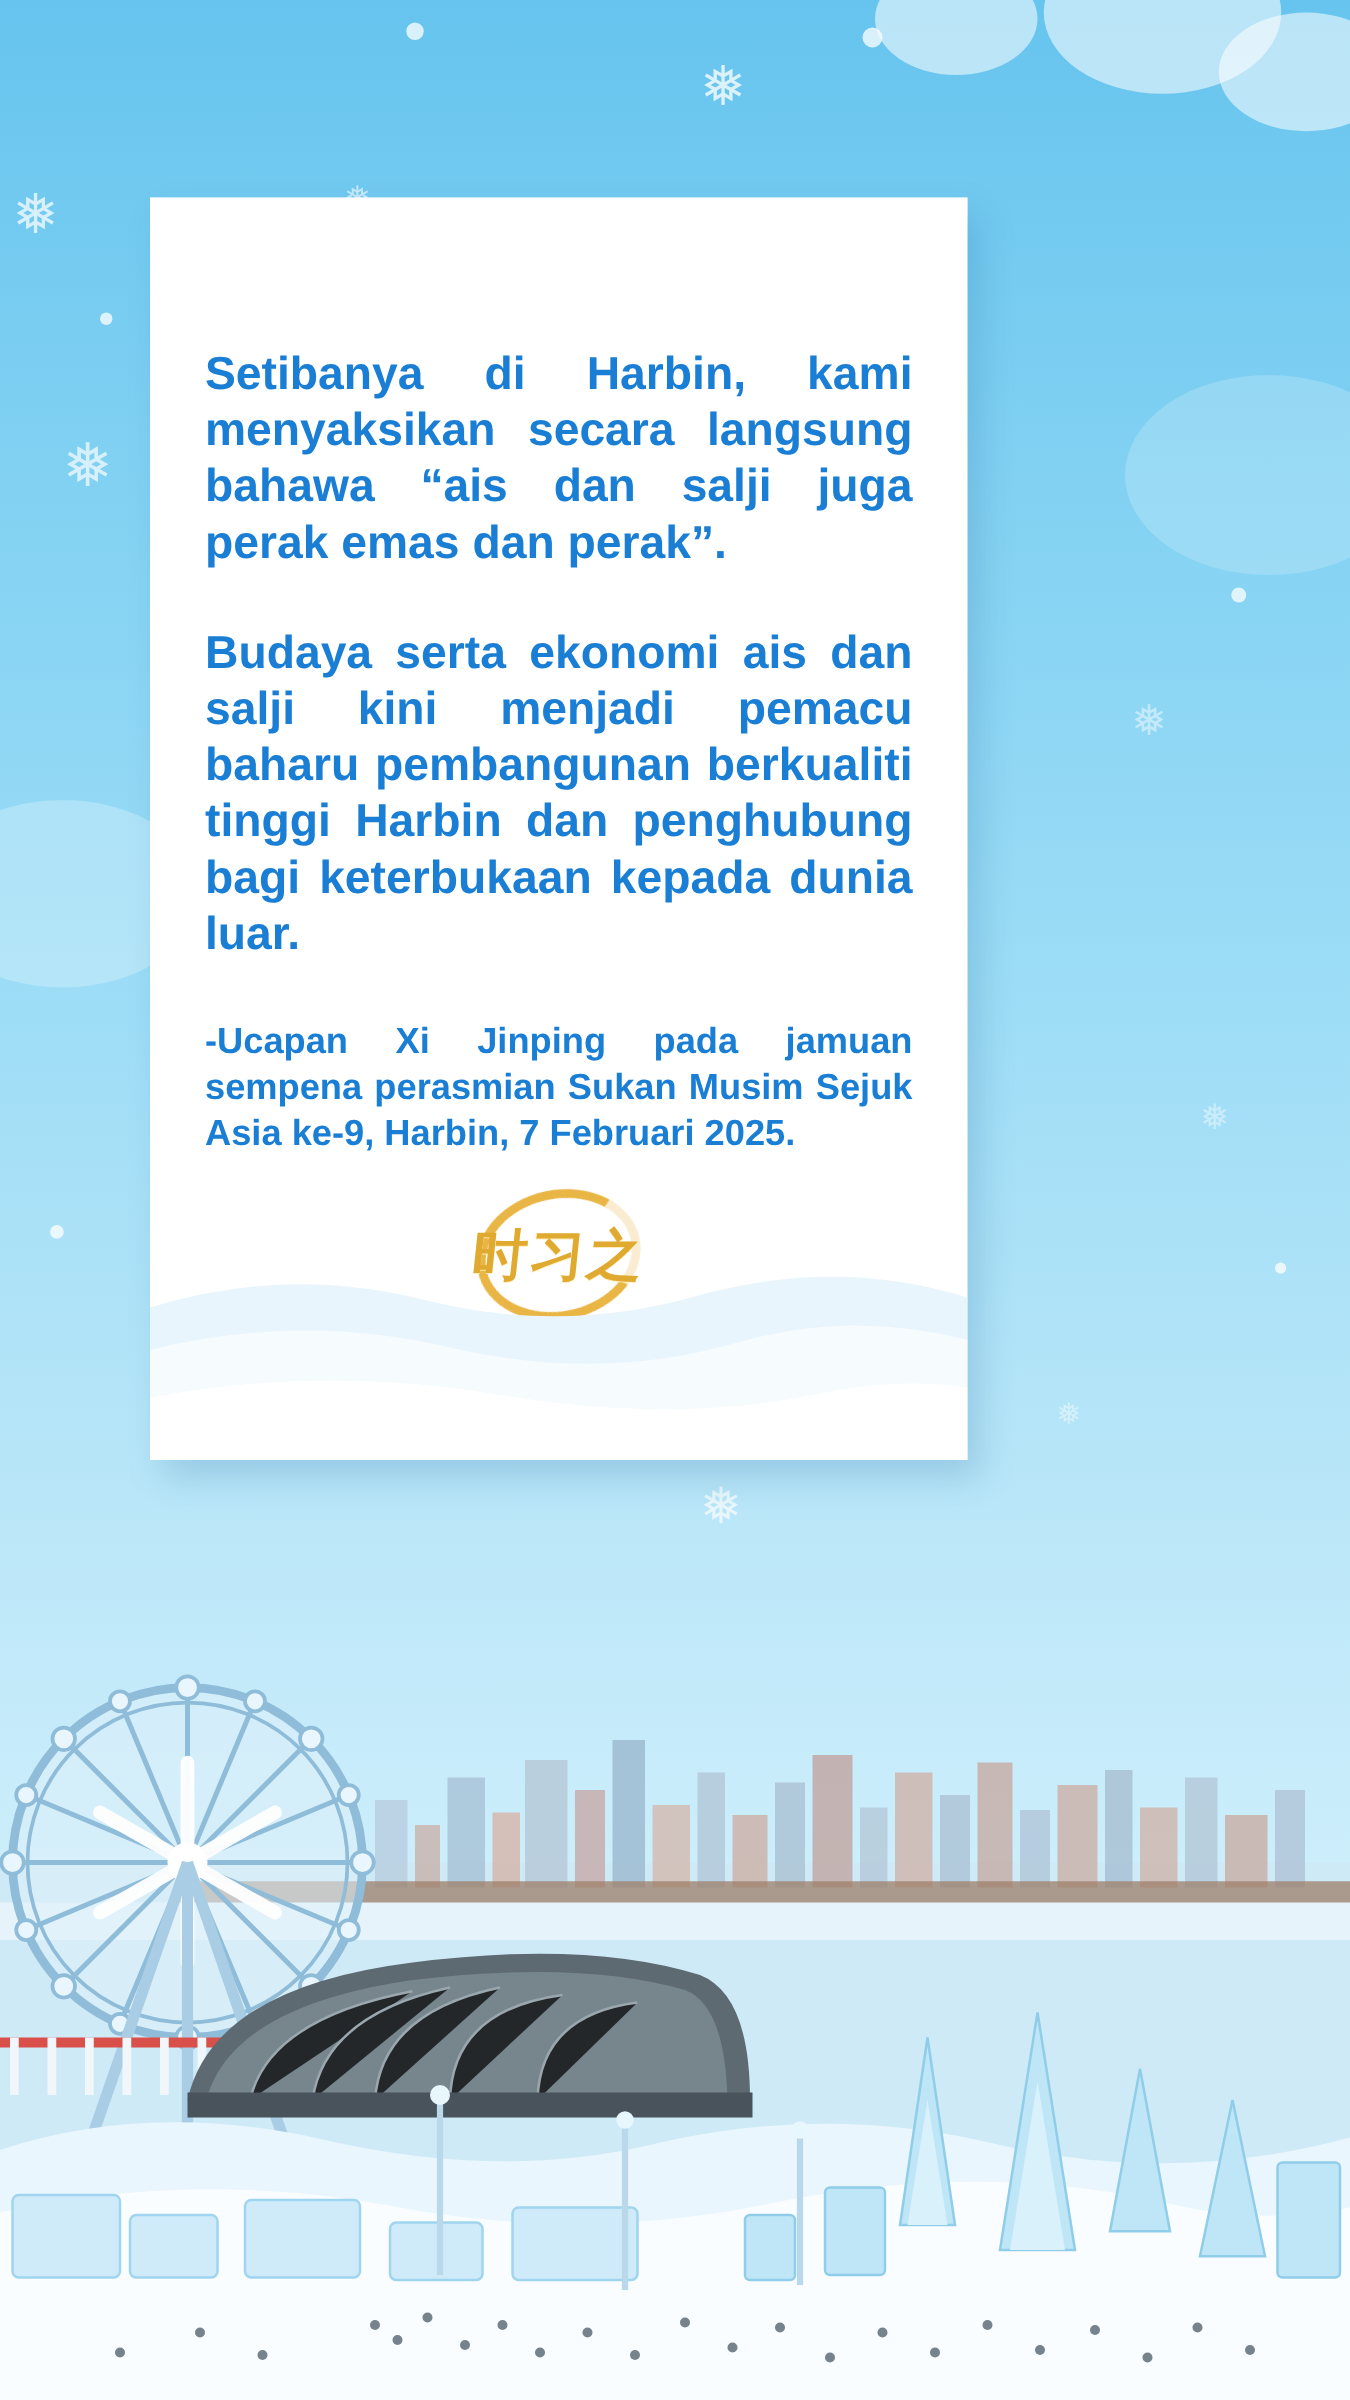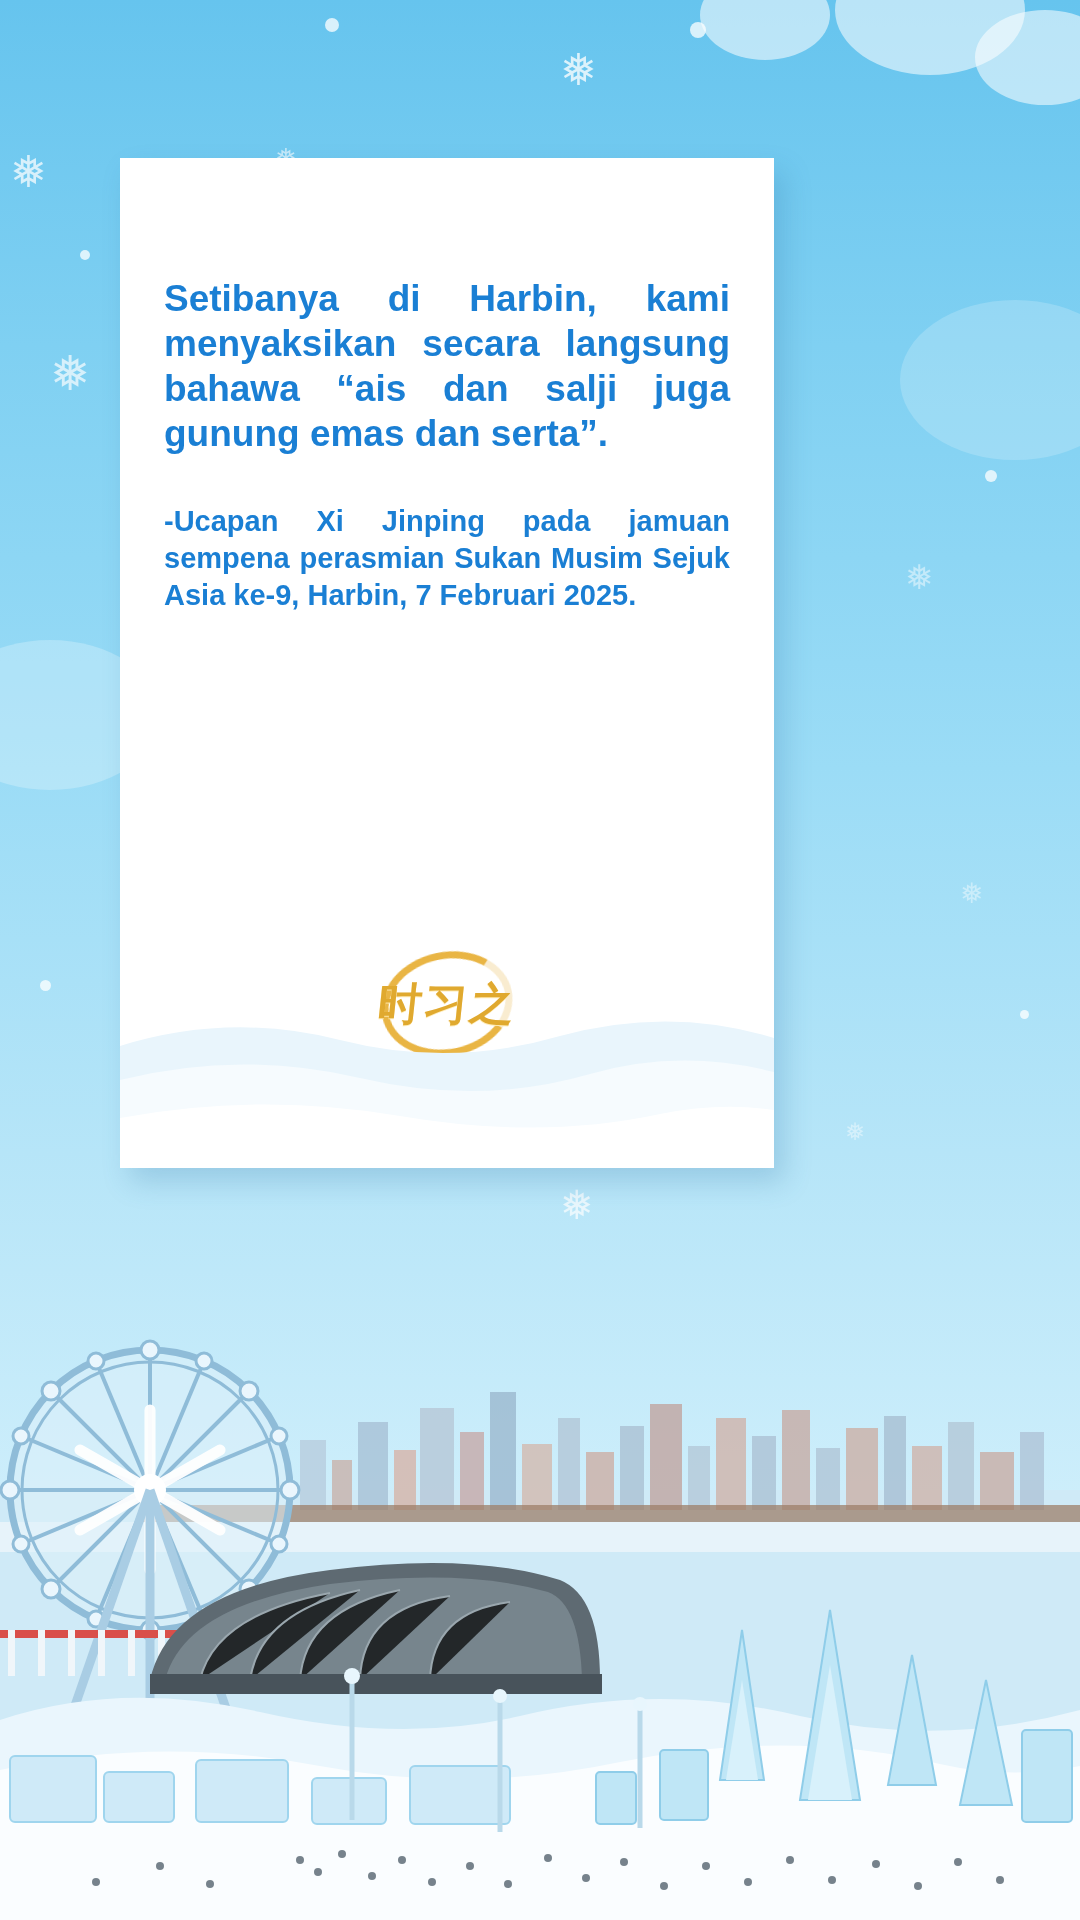--- a/index.html
+++ b/index.html
@@ -330,21 +330,22 @@
              C482 18 480 46 460 46 C442 46 440 20 420 20
              C400 20 398 40 378 40 C358 40 356 16 336 16
              C316 16 312 50 292 50 C274 50 272 22 252 22
              C232 22 230 44 210 44 C190 44 188 18 168 18
              C148 18 146 46 126 46 C108 46 104 20 84 20
              C64 20 62 40 42 40 C24 40 20 22 0 22 Z" fill="#ffffff"></path>
     <path d="M0 0 L654 0 L654 14 L0 14 Z" fill="#ffffff"></path>
   </svg>
 
   <div class="card-body">
-    <p class="quote-para">Setibanya di Harbin, kami menyaksikan secara langsung bahawa “ais dan salji juga gunung emas dan serta”.</p>
+    <p class="quote-para">Setibanya di Harbin, kami menyaksikan secara langsung bahawa “ais dan salji juga perak emas dan perak”.</p>
+    <p class="quote-para">Budaya serta ekonomi ais dan salji kini menjadi pemacu baharu pembangunan berkualiti tinggi Harbin dan penghubung bagi keterbukaan kepada dunia luar.</p>
     <p class="attribution">-Ucapan Xi Jinping pada jamuan sempena perasmian Sukan Musim Sejuk Asia ke-9, Harbin, 7 Februari 2025.</p>
   </div>
 
   <div class="seal-wrap">
     <div class="seal">
       <div class="seal-ring"></div>
       <div class="seal-text">时习之</div>
     </div>
   </div>
 

